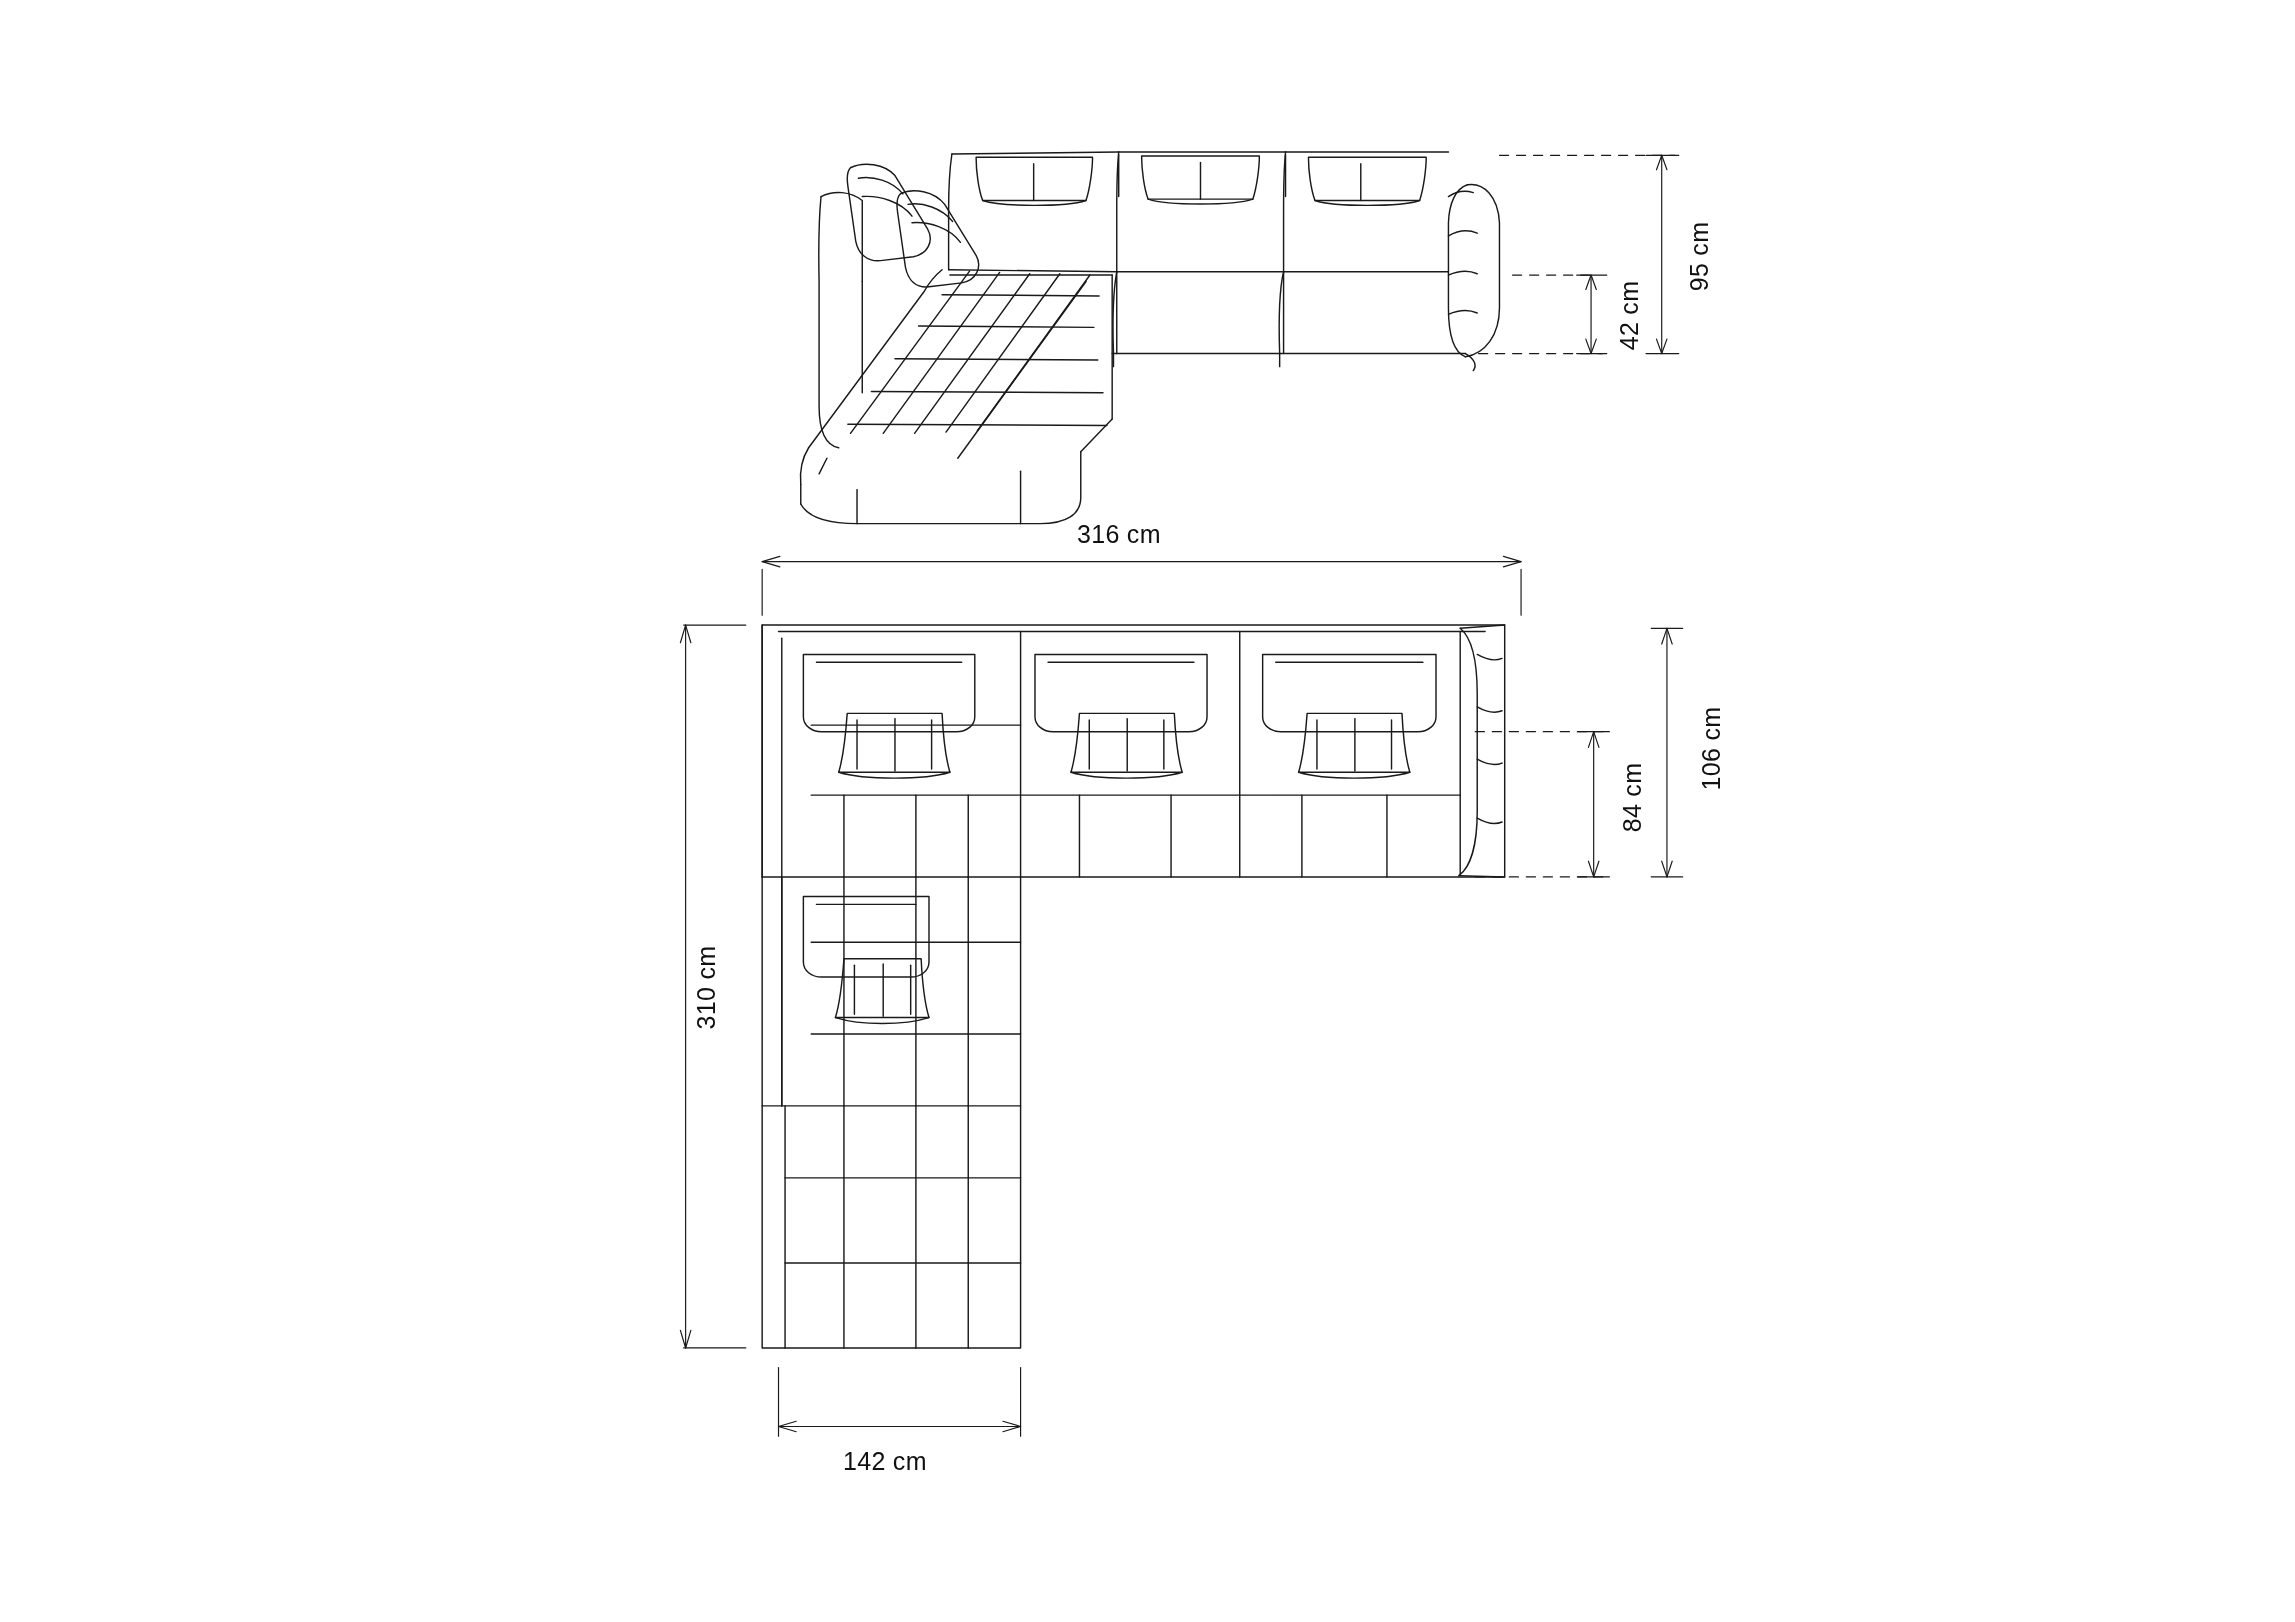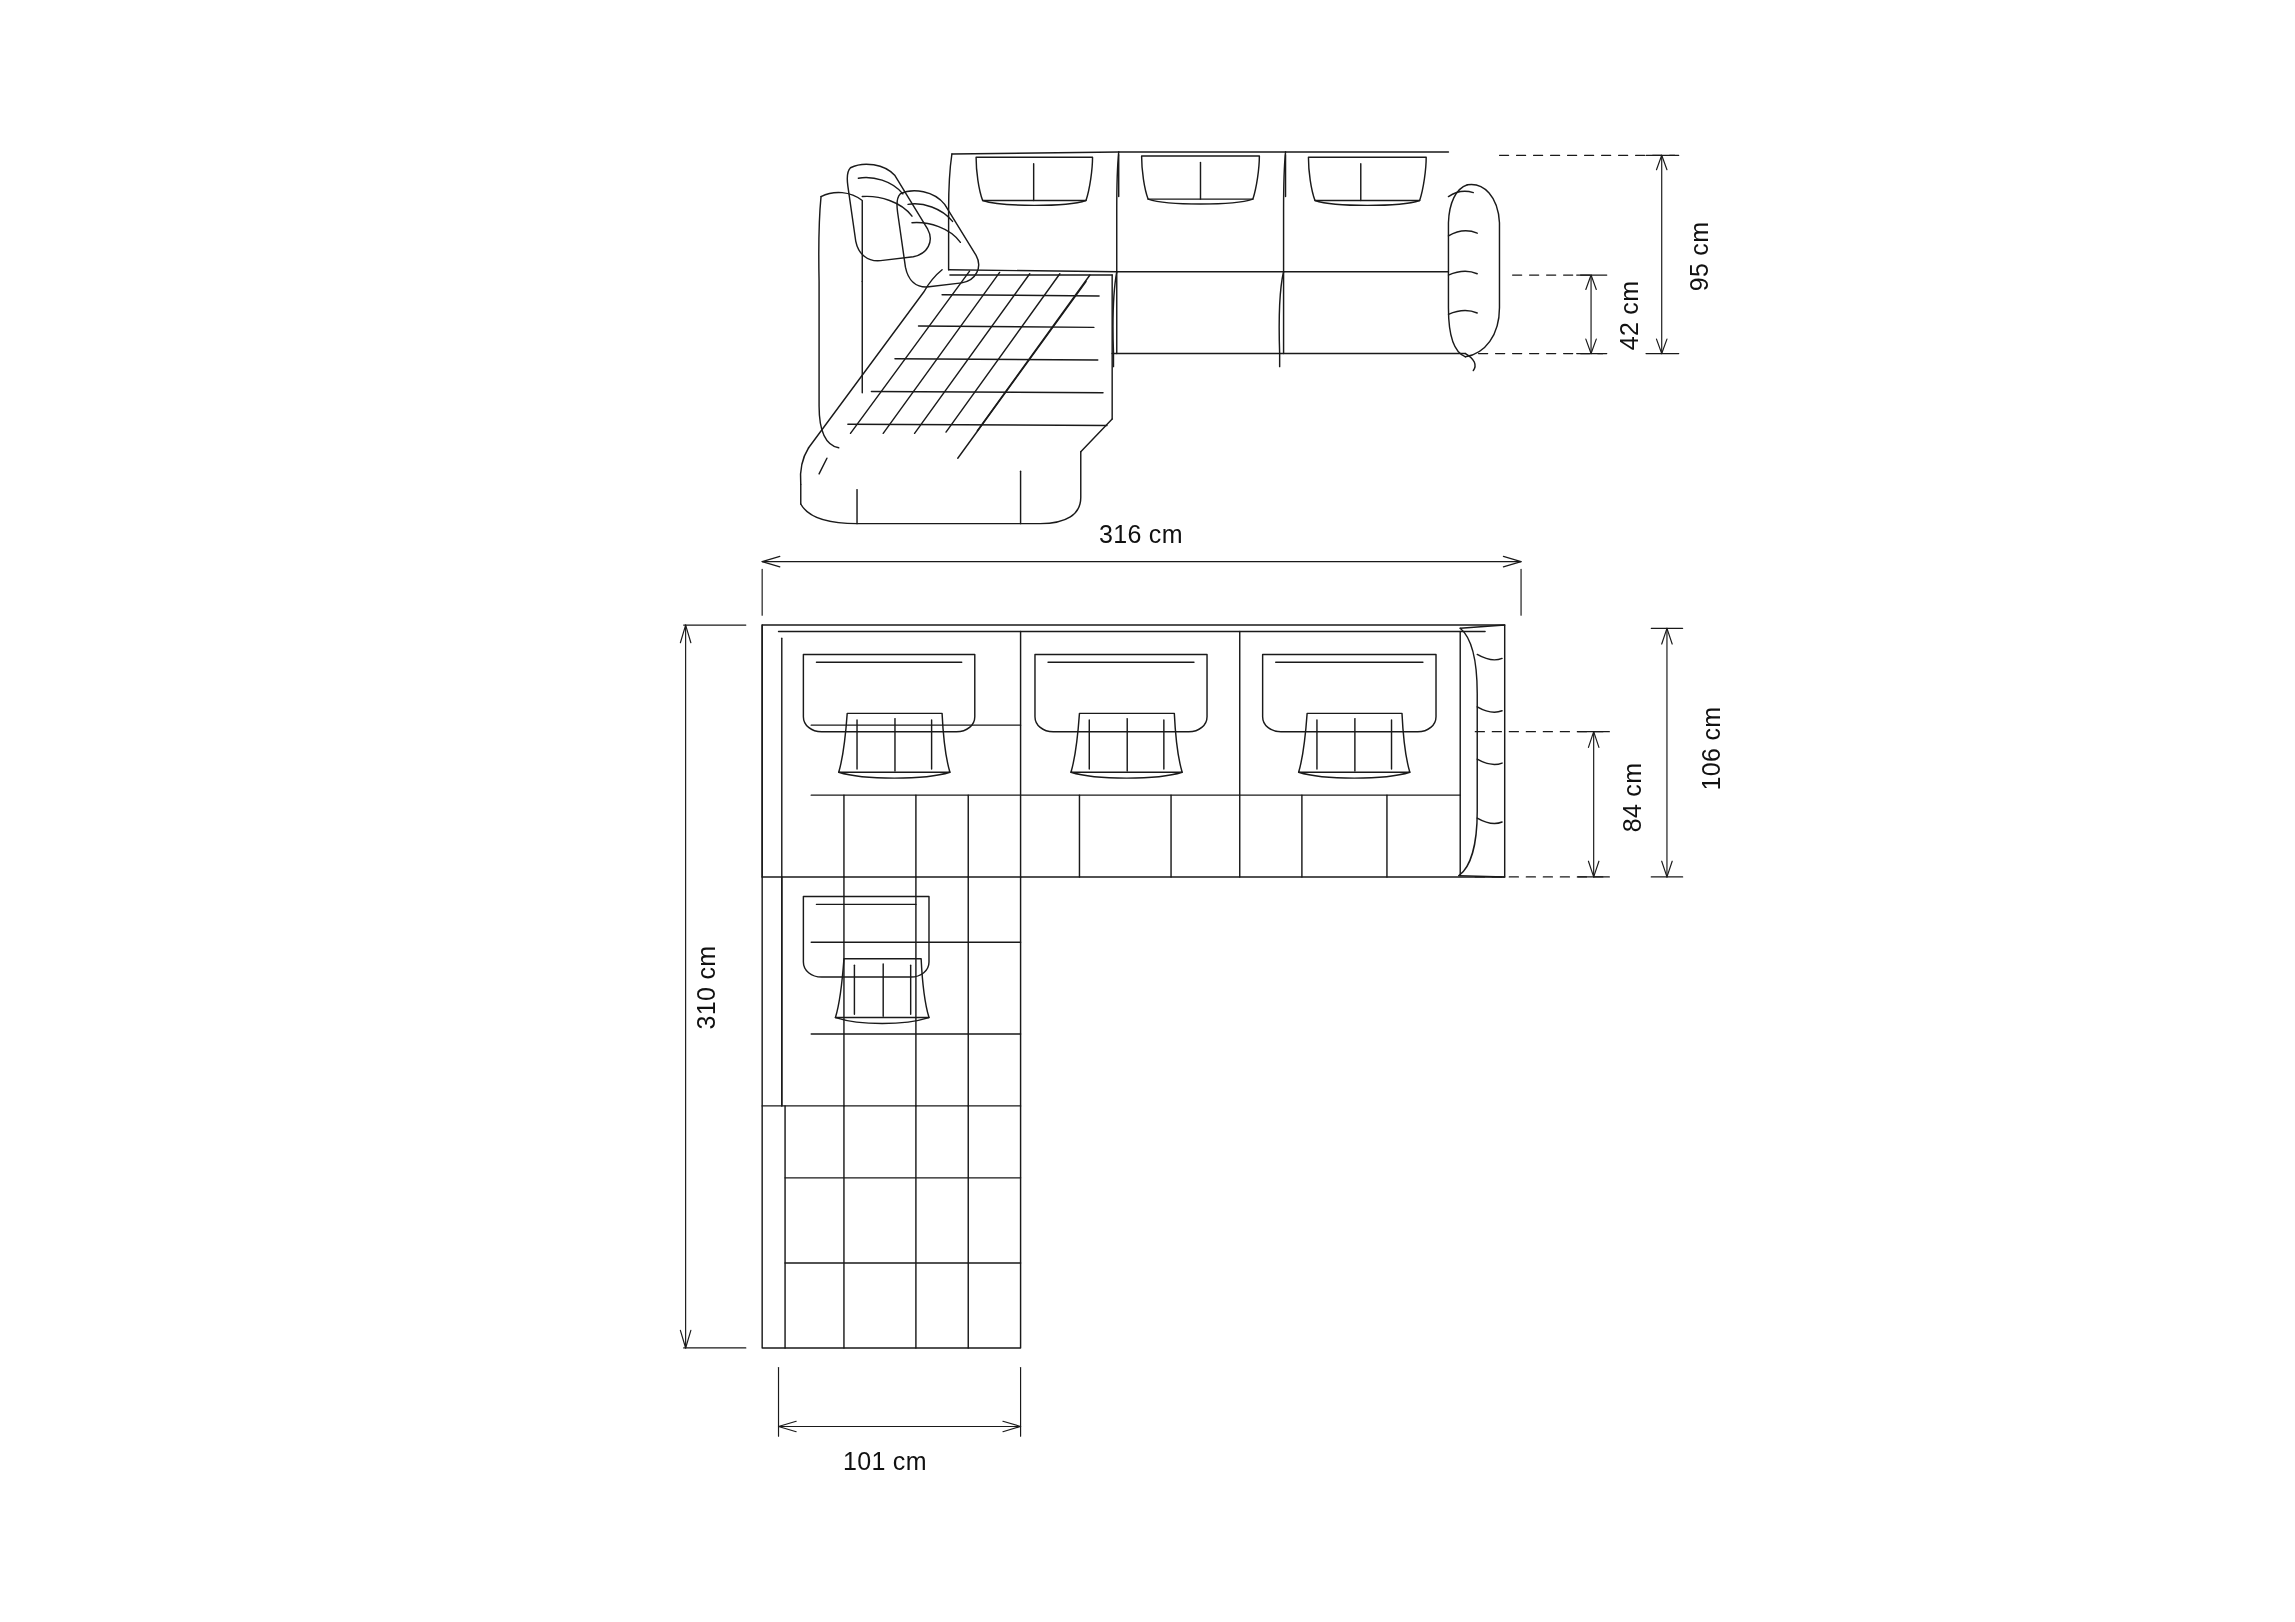--- a/index.html
+++ b/index.html
@@ -270,24 +270,24 @@
         <path d="M2436,1118 L2428,1142 M2436,1118 L2444,1142"></path>
         <path d="M2436,1340 L2428,1316 M2436,1340 L2444,1316"></path>
       </g>
     </g>
   </svg>
 
   <div class="dim-label vert" style="left: 1665px; top: 242px;">95 cm</div>
 
   <div class="dim-label vert" style="left: 1595px; top: 301px;">42 cm</div>
 
-  <div class="dim-label" style="left: 1099px; top: 520px; text-align: right;">316 cm</div>
+  <div class="dim-label" style="left: 1077px; top: 520px; text-align: right;">316 cm</div>
 
   <div class="dim-label vert" style="left: 665px; top: 973px;">310 cm</div>
 
-  <div class="dim-label" style="left: 843px; top: 1447px;">101 cm</div>
+  <div class="dim-label" style="left: 843px; top: 1447px;">142 cm</div>
 
   <div class="dim-label vert" style="left: 1670px; top: 734px;">106 cm</div>
 
   <div class="dim-label vert" style="left: 1598px; top: 783px;">84 cm</div>
 
 </div>
 
 
 </body></html>

